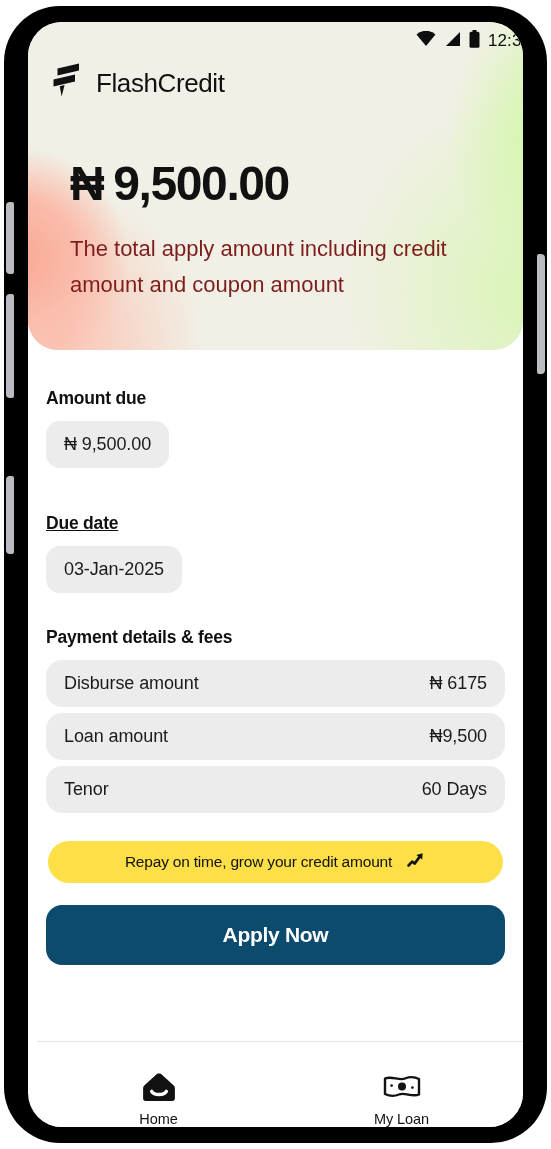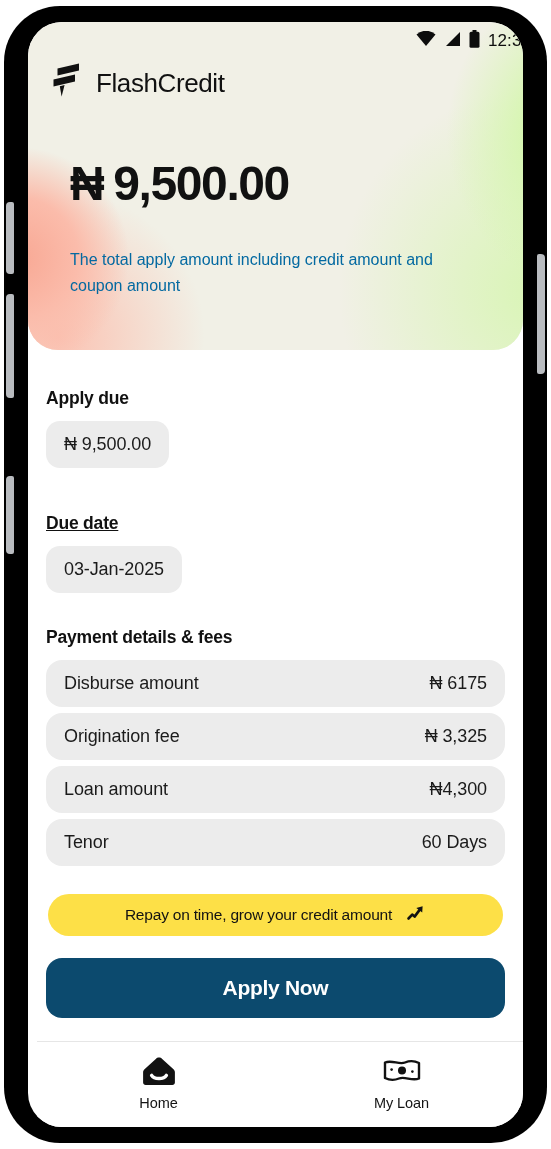--- a/index.html
+++ b/index.html
@@ -57,22 +57,22 @@
              gap:14px; padding:40px 0 0 20px; }
   .brand-name{ font-size:26px; font-weight:400; color:#111; letter-spacing:-.4px; }
 
   .hero-amount{
     position:relative; z-index:3; margin:52px 0 0 42px;
     font-size:48px; font-weight:700; color:#111; letter-spacing:-1.4px;
     white-space:nowrap;
   }
   .hero-amount .naira{ margin-right:10px; }
   .hero-sub{
-    position:relative; z-index:3; margin:36px 44px 0 42px;
-    font-size:16px; line-height:1.62; color:#0369a1; font-weight:400;
+    position:relative; z-index:3; margin:20px 44px 0 42px;
+    font-size:22px; line-height:1.62; color:#7f1d1d; font-weight:400;
     max-width:380px;
   }
 
   
   .body{ padding:0 18px; }
   .sec-title{ font-size:17.5px; font-weight:700; color:#111; letter-spacing:-.2px; }
   .sec-title.amt{ margin:38px 0 0 0; }
   .sec-title.due{ margin:45px 0 0 0;text-decoration:underline; }
   .sec-title.pay{ margin:34px 0 0 0; }
 
@@ -103,21 +103,21 @@
     margin:22px 18px 0 18px; height:60px; background:#0c4a6e;
     border-radius:16px; display:flex; align-items:center; justify-content:center;
     color:#fff; font-size:21px; font-weight:700; letter-spacing:-.3px;
     cursor:pointer;
   }
 
   
   .tabbar{
     position:absolute; left:9px; right:0; bottom:0; height:86px;
     background:#fff; border-top:1px solid #E6E6E6;
-    display:flex; align-items:flex-start; padding-top:12px;
+    display:flex; align-items:flex-end; padding-top:12px;
   }
   .tab{ flex:1; display:flex; flex-direction:column; align-items:center; gap:7px; cursor:pointer; }
   .tab-label{ font-size:14.5px; color:#141414; letter-spacing:-.1px; }
   .tab-ico{ height:34px; display:flex; align-items:center; justify-content:center; }
 </style>
 </head>
 <body>
 
 <div id="stage">
 
@@ -167,40 +167,36 @@
 
       <div class="hero-amount">
         <span class="naira">₦</span><span>9,500.00</span>
       </div>
 
       <div class="hero-sub">The total apply amount including credit amount and coupon amount</div>
     </div>
 
     <div class="body">
 
-      <div class="sec-title amt">Apply due</div>
+      <div class="sec-title amt">Amount due</div>
       <div class="pill">₦ 9,500.00</div>
 
       <div class="sec-title due">Due date</div>
       <div class="pill">03-Jan-2025</div>
 
       <div class="sec-title pay">Payment details &amp; fees</div>
 
       <div class="rows">
         <div class="row">
           <span class="k">Disburse amount</span>
           <span class="v">₦ 6175</span>
         </div>
         <div class="row">
-          <span class="k">Origination fee</span>
-          <span class="v">₦ 3,325</span>
-        </div>
-        <div class="row">
           <span class="k">Loan amount</span>
-          <span class="v">₦4,300</span>
+          <span class="v">₦9,500</span>
         </div>
         <div class="row">
           <span class="k">Tenor</span>
           <span class="v">60 Days</span>
         </div>
       </div>
     </div>
 
     <div class="promo">
       <span class="promo-text">Repay on time, grow your credit amount</span>

